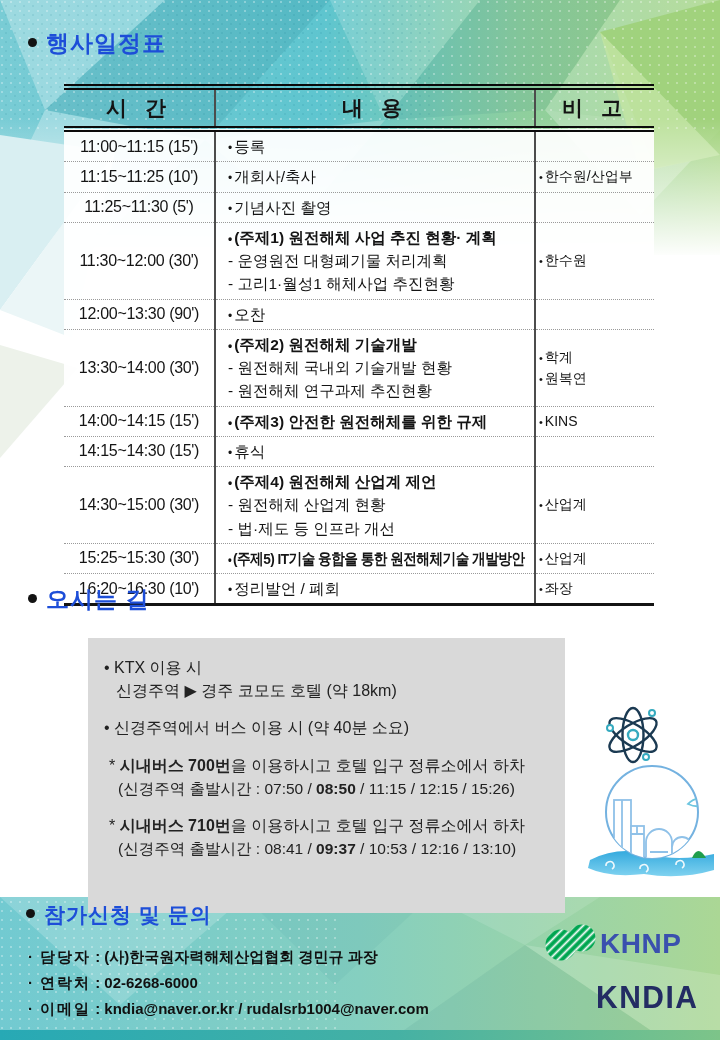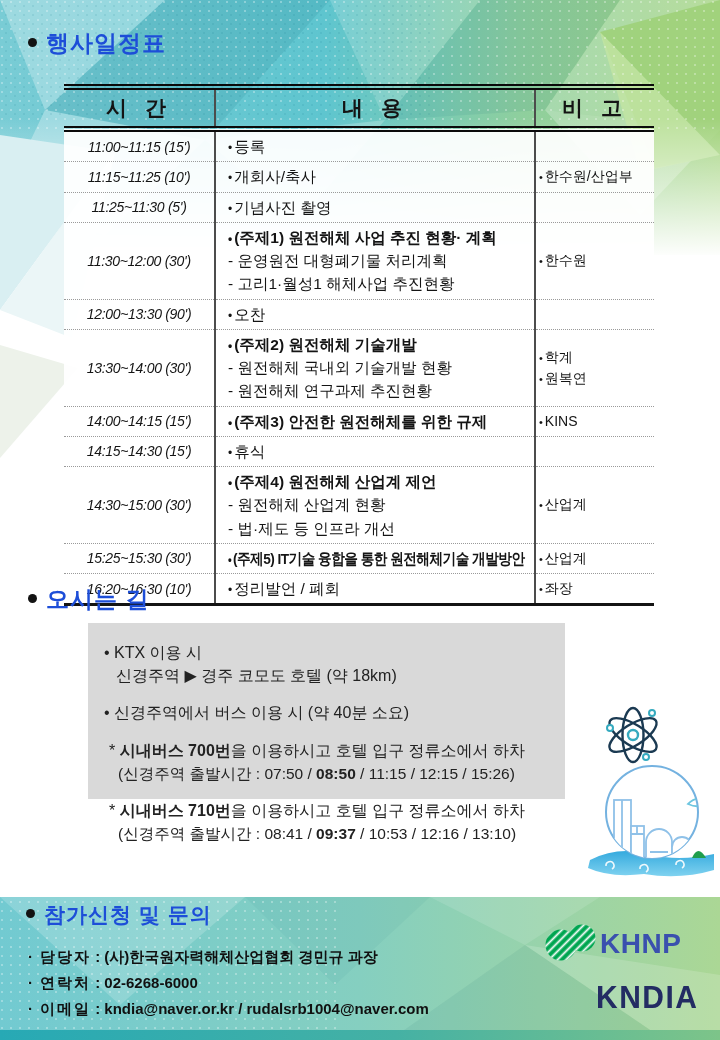--- a/index.html
+++ b/index.html
@@ -17,32 +17,32 @@
   
   .twrap{position:absolute;left:64px;top:84px;z-index:2;border-bottom:3px solid #141414;}
   table.sched{border-collapse:collapse;table-layout:fixed;width:590px;}
   .sched th{border-top:6px double #0a0a0a;border-bottom:6px double #0a0a0a;
        font-size:21px;font-weight:800;padding:4px 0;letter-spacing:6px;background:transparent;}
   .sched td{border-bottom:1px dotted #9a9a9a;background:rgba(255,255,255,0.92);
        vertical-align:middle;padding:3px 2px;}
   .sched tr:last-child td{border-bottom:none;}
   .sched .c2{border-left:2px solid #4c4c4c;}
   .sched .c3{border-left:2px solid #4c4c4c;}
-  .sched td.c1{font-size:14px;text-align:center;white-space:nowrap;letter-spacing:-0.3px;font-style:italic;}
+  .sched td.c1{font-size:16px;text-align:center;white-space:nowrap;letter-spacing:-0.3px;}
   .sched td.c2{padding-left:12px;}
   .sched td.c3{font-size:14px;padding-left:3px;}
   .cl{font-size:15.5px;line-height:1.5;white-space:nowrap;}
   .cl.bb{font-weight:800;font-size:15.5px;}
   .cl.b::before,.cl.bb::before{content:"•";font-size:12px;margin-right:2px;}
   .cl.cond{transform:scaleX(0.88);transform-origin:0 50%;letter-spacing:-0.6px;}
   .rl{white-space:nowrap;line-height:1.5;}
   .rl::before{content:"•";font-size:11px;margin-right:2px;}
 
   
-  #dirbox{position:absolute;left:88px;top:623px;width:477px;height:176px;z-index:2;
+  #dirbox{position:absolute;left:88px;top:638px;width:477px;height:275px;z-index:2;
        background:#d9d9d9;box-sizing:border-box;padding:19px 0 0 16px;font-size:16px;color:#222;}
   .dline{line-height:1.42;white-space:nowrap;}
   .dline b{font-weight:800;}
   .dl2{margin-left:12px;}
   .dl3{margin-left:5px;}
   .dl4{margin-left:14px;font-size:15.5px;}
   .gap{margin-top:15px;}
 
   
   #contact{position:absolute;left:28px;top:944px;z-index:3;}

